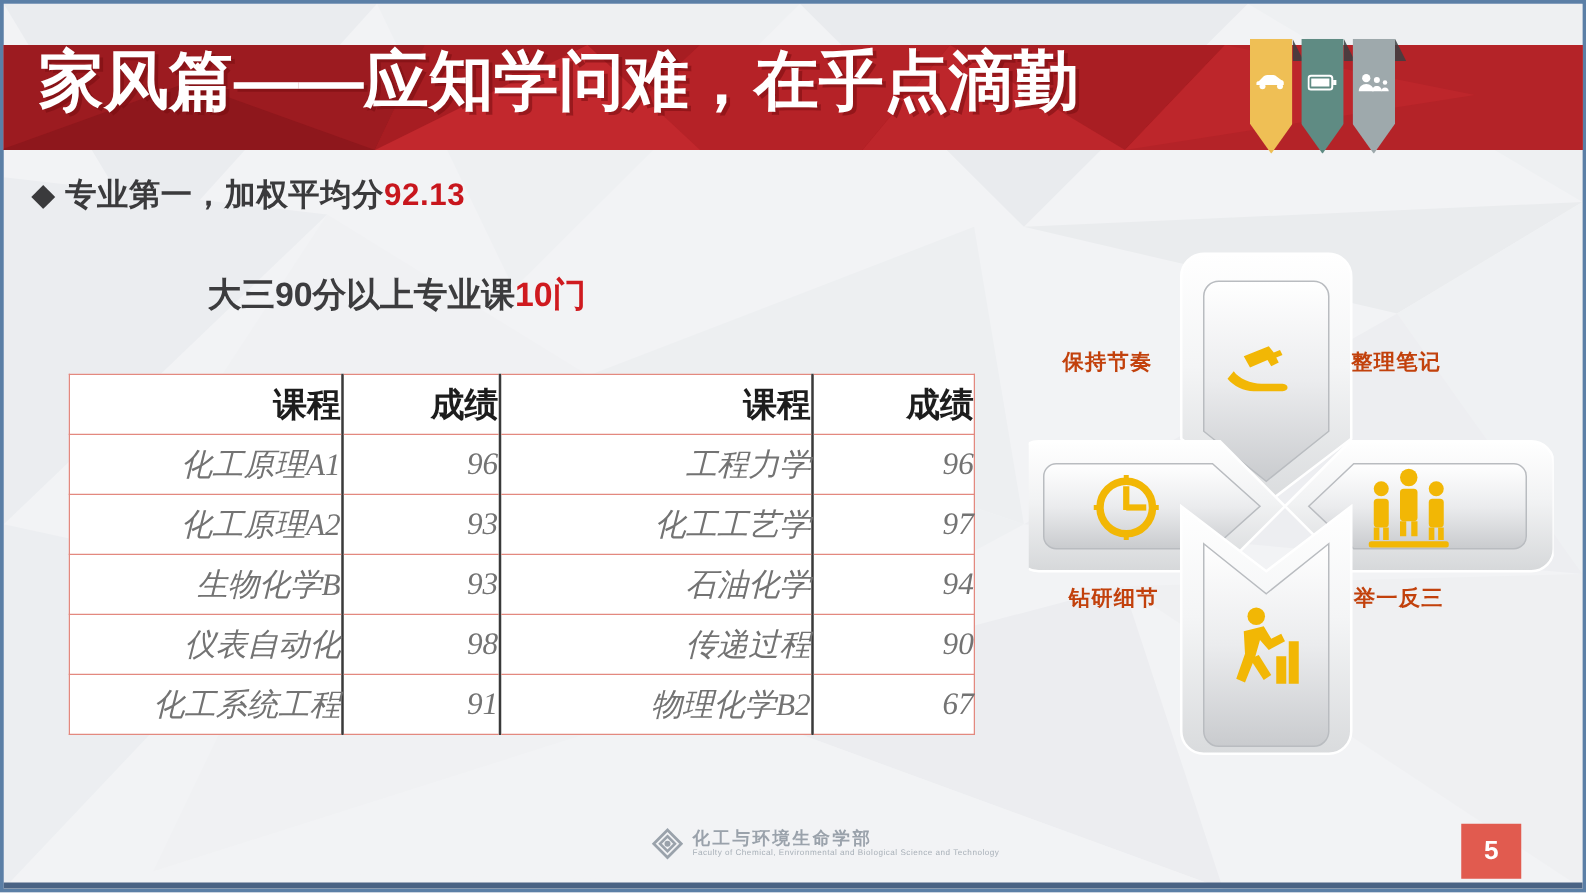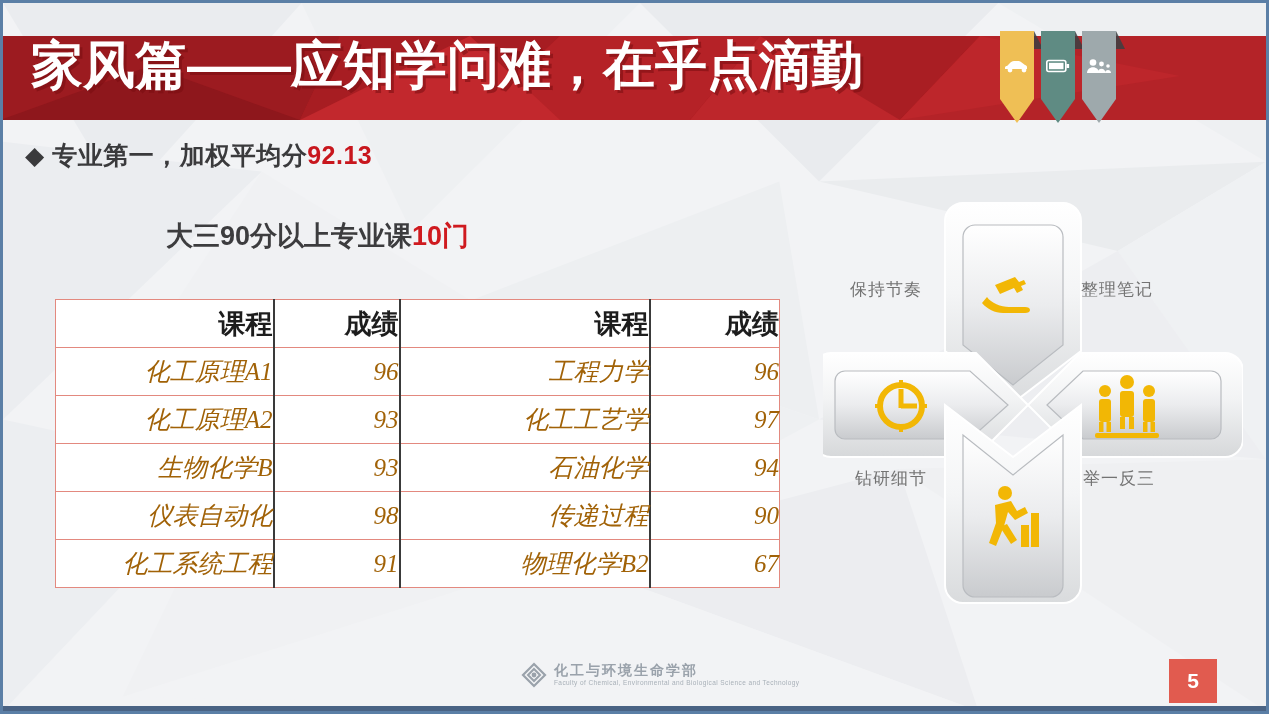--- a/index.html
+++ b/index.html
@@ -78,33 +78,33 @@
     border-left:2px solid #3a3a3a;
     border-right:2px solid #3a3a3a;
     text-align:right;vertical-align:middle;
     padding:0;height:47px;
   }
   table th{
     font-size:27px;font-weight:bold;color:#1d1d1d;
     font-family:"Liberation Sans","DejaVu Sans",sans-serif;
   }
   table td{
-    font-size:25px;color:#a16207;
+    font-size:25px;color:#737373;
     font-family:"Liberation Serif","DejaVu Serif",serif;
     font-style:italic;
   }
   
   table tr td:first-child,table tr th:first-child{border-left:1.5px solid #e3897f;}
   table tr td:last-child,table tr th:last-child{border-right:1.5px solid #e3897f;}
   col.c1{width:218px;} col.c2{width:126px;} col.c3{width:250px;} col.c4{width:130px;}
 
   
   #diagram{position:absolute;left:820px;top:182px;width:420px;height:440px;}
   .petal-lbl{
-    position:absolute;font-size:17px;font-weight:normal;color:#737373;
+    position:absolute;font-size:17px;font-weight:bold;color:#c2410c;
     white-space:nowrap;letter-spacing:1px;
   }
   #lbl-tl{left:27px;top:93px;}
   #lbl-tr{left:258px;top:93px;text-align:center;}
   #lbl-bl{left:32px;top:282px;}
   #lbl-br{left:260px;top:282px;}
 
   
   #footer-logo{
     position:absolute;left:518px;top:659px;display:flex;align-items:center;gap:7px;

